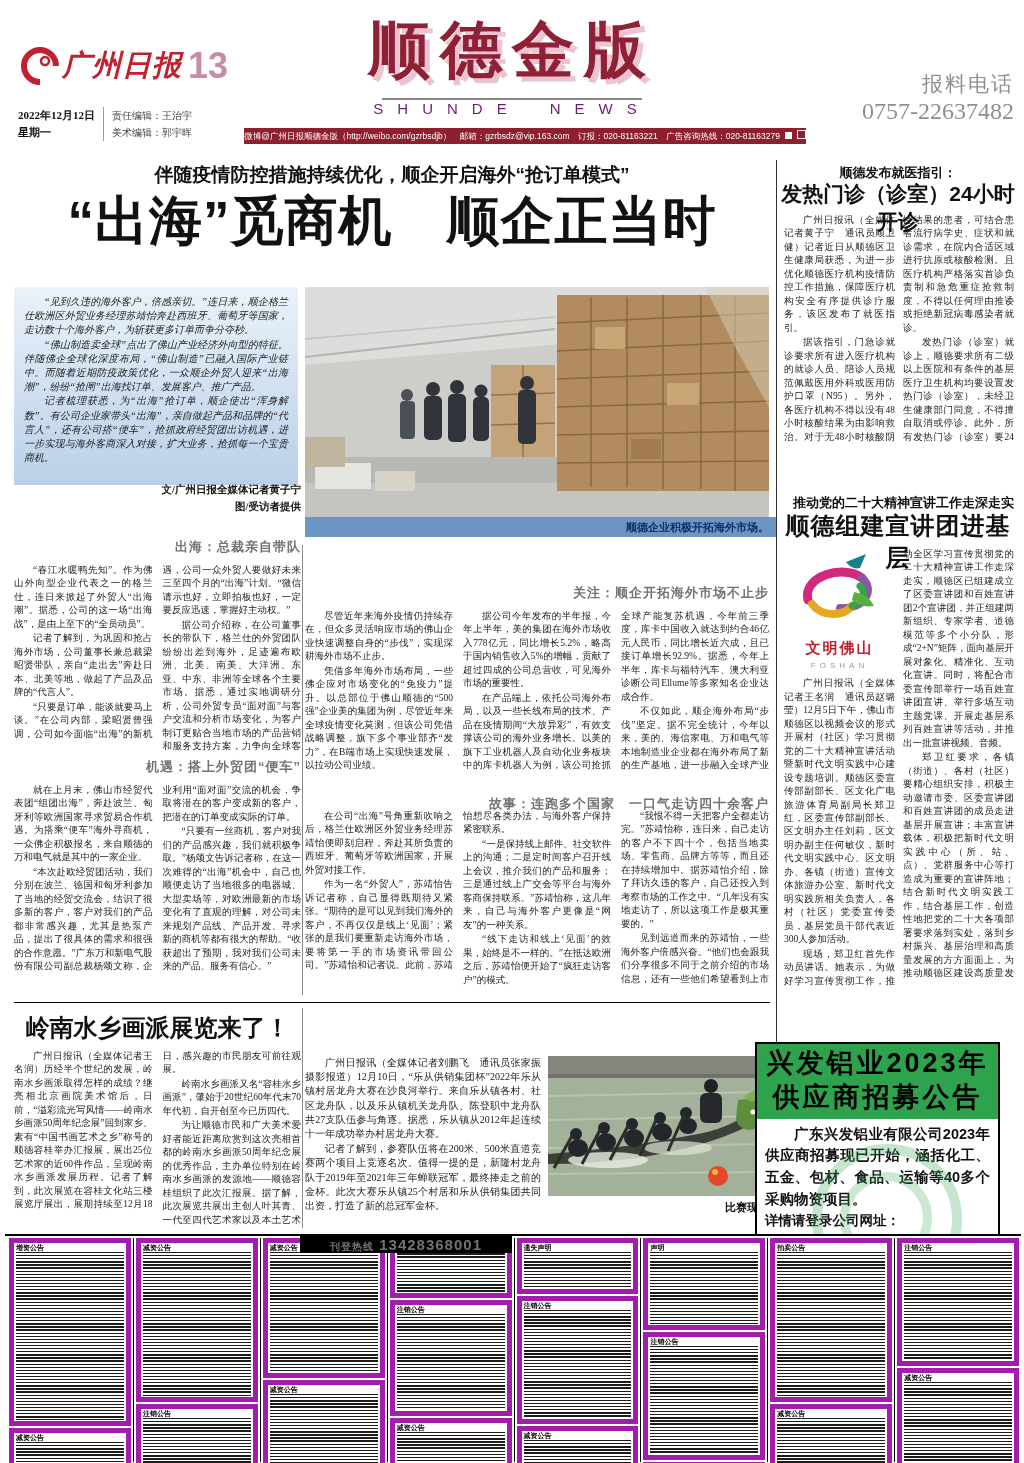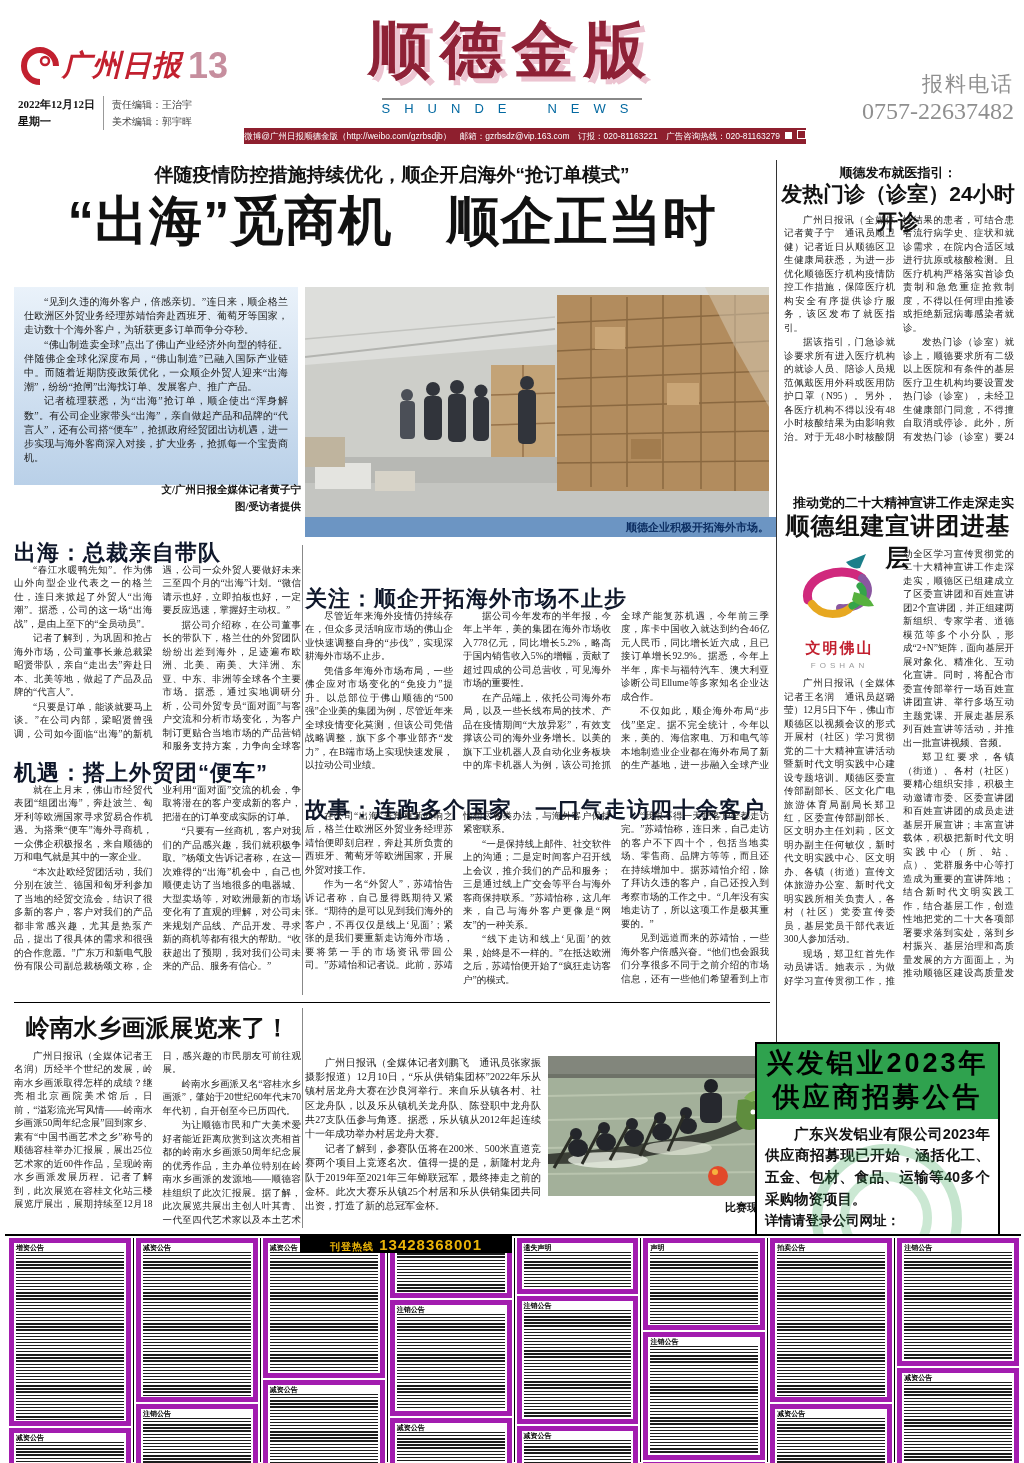--- a/index.html
+++ b/index.html
@@ -1,37 +1,37 @@
 <!DOCTYPE html>
 <html><head>
 <meta charset="utf-8">
 <style>
   html,body{margin:0;padding:0;background:#e9e9e9;}
   #page{position:relative;width:1024px;height:1463px;background:#fff;overflow:hidden;
         font-family:"Liberation Serif",serif;color:#111;}
   .abs{position:absolute;}
   .sans{font-family:"Liberation Sans",sans-serif;}
-  .sec-title{font-family:"Liberation Sans",sans-serif;font-weight:bold;font-size:22px;
-             text-align:left;letter-spacing:1px;color:#0f172a;}
+  .sec-title{font-family:"Liberation Sans",sans-serif;font-weight:bold;font-size:13px;
+             text-align:right;letter-spacing:1px;color:#737373;}
   .body-text{font-size:9.5px;line-height:1.42;text-align:justify;color:#1a1a1a;overflow:hidden;}
   .body-text p{margin:0 0 1px 0;text-indent:2em;}
   .cols2{column-count:2;column-gap:10px;}
   .cols3{column-count:3;column-gap:10px;}
   .vrule{border-left:1px solid #555;width:0;}
   .hrule{border-top:1px solid #000;height:0;}
   
   #edition-title{font-weight:bold;font-size:62px;letter-spacing:10px;color:#8e2136;
      text-shadow:5px 5px 0 #ecc4d1;white-space:nowrap;}
-  #shunde-news{letter-spacing:14px;font-size:13px;color:#0369a1;}
+  #shunde-news{letter-spacing:14px;font-size:15px;color:#701a75;}
   #contact-bar{background:#8e1f2e;color:#fff;font-size:8.5px;line-height:16px;text-align:center;
      font-family:"Liberation Sans",sans-serif;white-space:nowrap;overflow:hidden;}
   
   #intro-box{background:linear-gradient(180deg,#eaf2fa 0%,#cfdff0 55%,#b9d0e8 100%);
      padding:8px 10px;}
-  #intro-box p{margin:0;text-indent:2em;}
+  #intro-box p{margin:0;text-indent:2em;font-style:italic;}
   
   .cap-strip{background:#6c95c3;color:#0d2f63;font-weight:bold;font-size:11px;line-height:20px;
      text-align:right;padding-right:8px;}
   
   #ad-box{border:2px solid #000;background:#fff;}
   #ad-title{background:#2fa24e;text-align:center;padding:3px 0 4px 0;}
   #ad-title div{font-family:"Liberation Sans",sans-serif;font-weight:900;font-size:27px;
      letter-spacing:3px;color:#000;line-height:1.25;}
   #ad-body{position:relative;padding:5px 8px 2px 8px;font-family:"Liberation Sans",sans-serif;
      font-weight:bold;font-size:14.5px;line-height:1.5;text-align:justify;}
@@ -40,42 +40,42 @@
      border-radius:50%;pointer-events:none;}
   #ad-watermark:after{content:"";position:absolute;left:18px;top:18px;width:74px;height:74px;
      border:9px solid rgba(47,162,78,.25);border-radius:50%;}
   
   #classifieds{border-top:2px solid #000;background:#fff;display:flex;gap:2px;padding:2px;}
   .cl-col{flex:1;display:flex;flex-direction:column;gap:2px;border-left:1px solid #000;padding-left:2px;}
   .cl-col:first-child{border-left:none;}
   .cl-box{border:5px solid #a21caf;padding:1px 2px;}
   .cl-head{display:block;font-size:7px;font-weight:bold;line-height:8px;color:#000;}
   .cl-fill{background:repeating-linear-gradient(180deg,#1c1c1c 0 1.3px,#fff 1.3px 3.1px);}
-  #cl-hotline{position:absolute;background:#000;color:#eab308;font-family:"Liberation Sans",sans-serif;
+  #cl-hotline{position:absolute;background:#000;color:#737373;font-family:"Liberation Sans",sans-serif;
      font-weight:900;font-size:15px;line-height:17px;text-align:center;letter-spacing:1px;white-space:nowrap;}
   .kicker{font-family:"Liberation Sans",sans-serif;font-weight:bold;}
   .byline{font-weight:bold;font-size:10.5px;line-height:1.6;text-align:right;padding-right:28px;}
 </style>
 </head>
 <body>
 
 <div id="page">
 
   <div class="abs" style="left:18px;top:40px;width:260px;height:52px;display:flex;align-items:center;">
     <span style="display:inline-block;width:44px;height:44px;">
       <svg width="44" height="44" viewBox="0 0 44 44">
         <path d="M38 22 A16 16 0 1 0 22 38" fill="none" stroke="#c2202f" stroke-width="6"></path>
         <circle cx="27" cy="17" r="4" fill="#fff" stroke="#c2202f" stroke-width="2.5"></circle>
       </svg>
     </span>
     <span style="font-weight:bold;font-style:italic;font-size:29px;color:#c2202f;letter-spacing:1px;">广州日报</span>
     <span class="sans" style="font-weight:900;font-size:36px;color:#c68e9e;margin-left:6px;">13</span>
   </div>
 
-  <div class="abs" style="left:18px;top:96px;display:flex;align-items:stretch;">
+  <div class="abs" style="left:18px;top:107px;display:flex;align-items:stretch;">
     <div style="font-size:11px;font-weight:bold;line-height:1.5;">
       <div>2022年12月12日</div>
       <div>星期一</div>
     </div>
     <div style="border-left:1px solid #999;margin:0 8px;"></div>
     <div style="font-size:10px;color:#444;line-height:1.7;">
       <div>责任编辑：王治宇</div>
       <div>美术编辑：郭宇晖</div>
     </div>
   </div>

